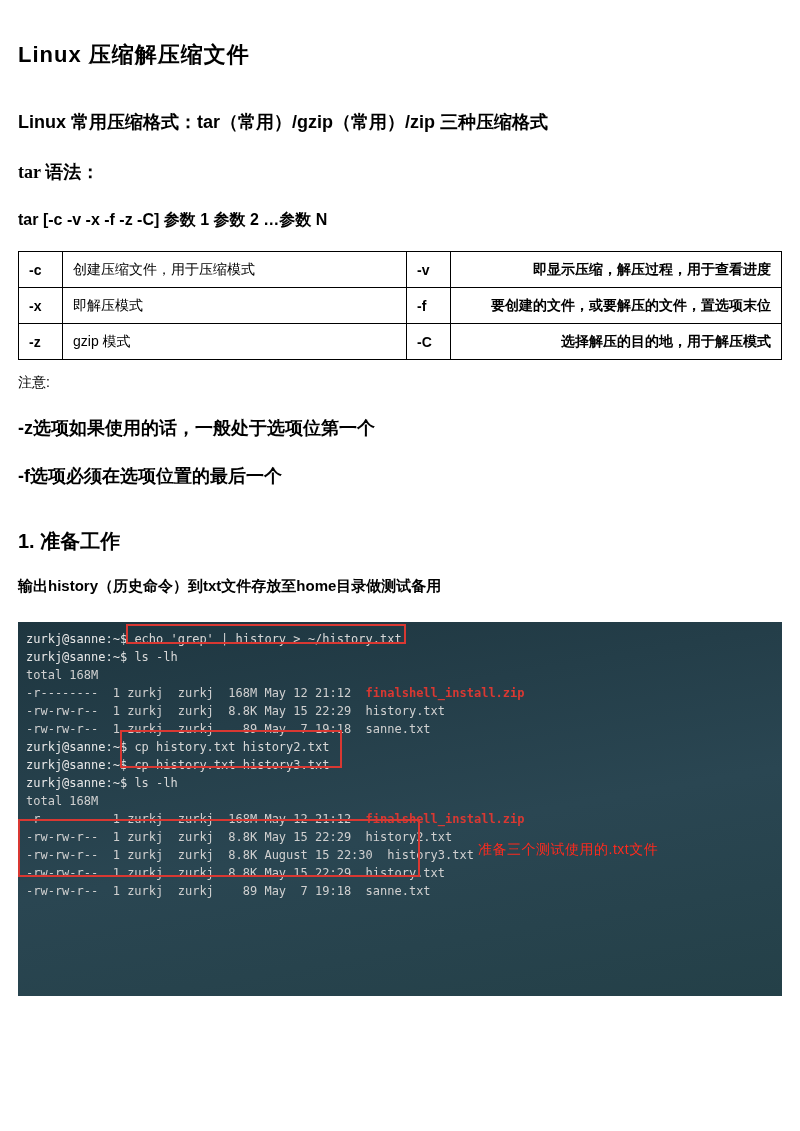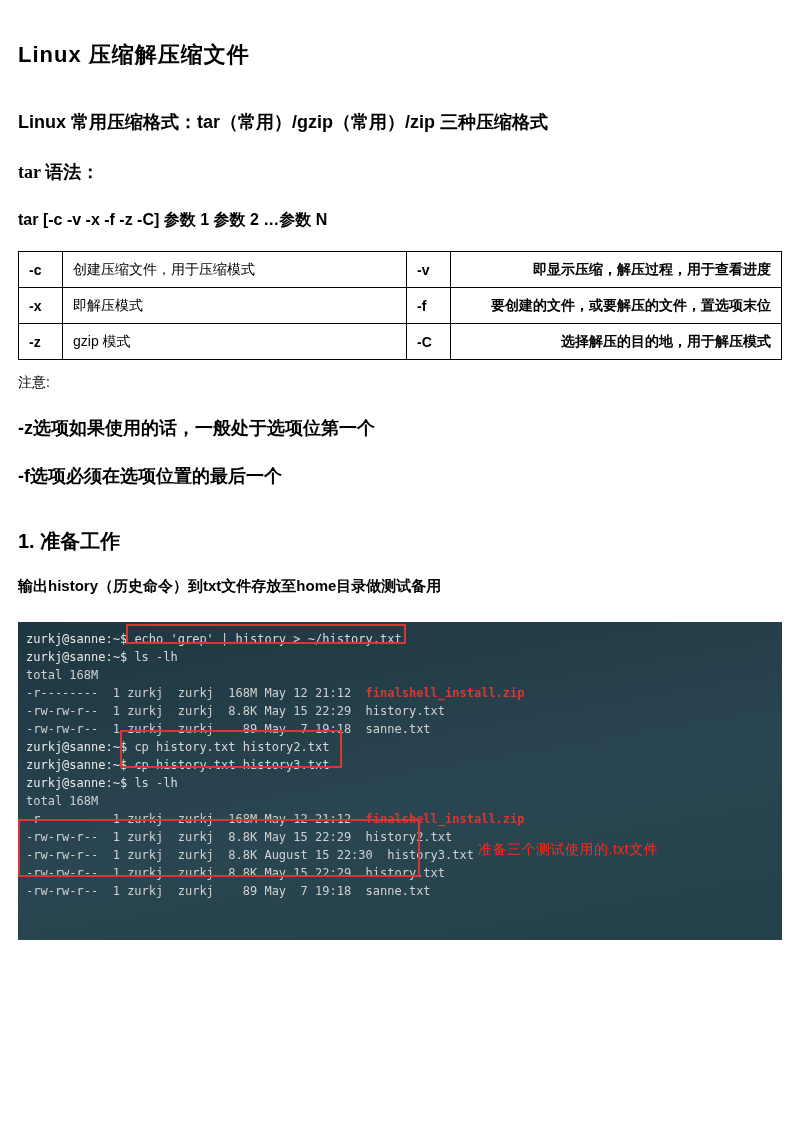--- a/index.html
+++ b/index.html
@@ -68,21 +68,21 @@
       margin-bottom: 22px;
     }
     .sub-h {
       font-size: 15px;
       font-weight: 700;
       margin-bottom: 26px;
     }
     .terminal {
       position: relative;
       width: 100%;
-      height: 318px;
+      height: 374px;
       background: linear-gradient(170deg, #1e3640 0%, #2a4652 55%, #244048 100%);
       color: #d0d0d0;
       font-family: "Consolas", "Menlo", monospace;
       font-size: 12px;
       line-height: 18px;
       padding: 8px 8px;
       overflow: hidden;
     }
     .terminal .line { white-space: pre; }
     .prompt { color: #e8e8e8; }

